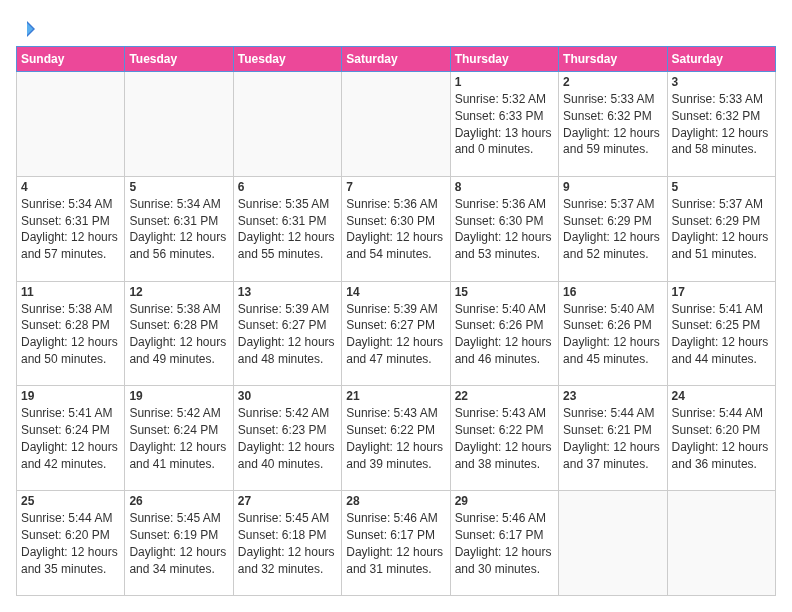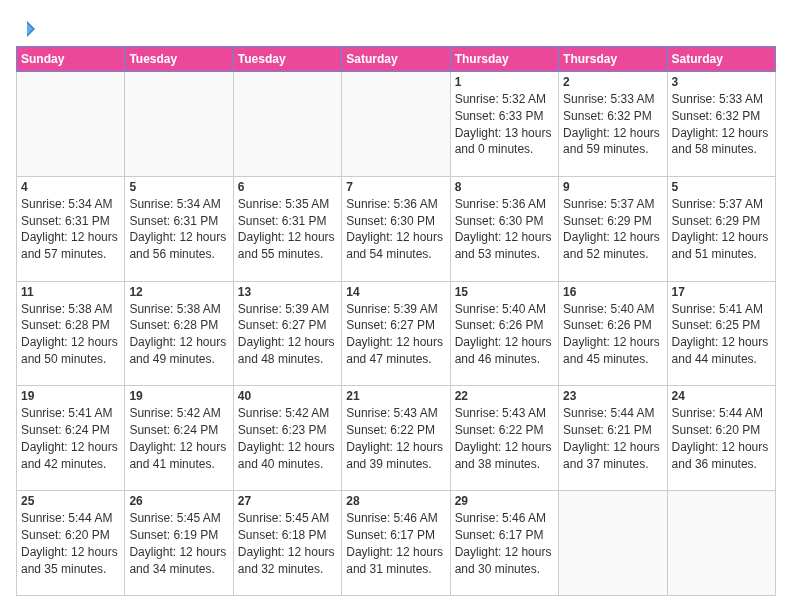--- a/index.html
+++ b/index.html
@@ -294,21 +294,21 @@
         </td>
           <td>
           <span class="day-num">19</span>
           <div class="day-info">
             Sunrise: 5:42 AM<br>
             Sunset: 6:24 PM<br>
             Daylight: 12 hours and 41 minutes.
           </div>
         </td>
           <td>
-          <span class="day-num">40</span>
+          <span class="day-num">30</span>
           <div class="day-info">
             Sunrise: 5:42 AM<br>
             Sunset: 6:23 PM<br>
             Daylight: 12 hours and 40 minutes.
           </div>
         </td>
           <td>
           <span class="day-num">21</span>
           <div class="day-info">
             Sunrise: 5:43 AM<br>

